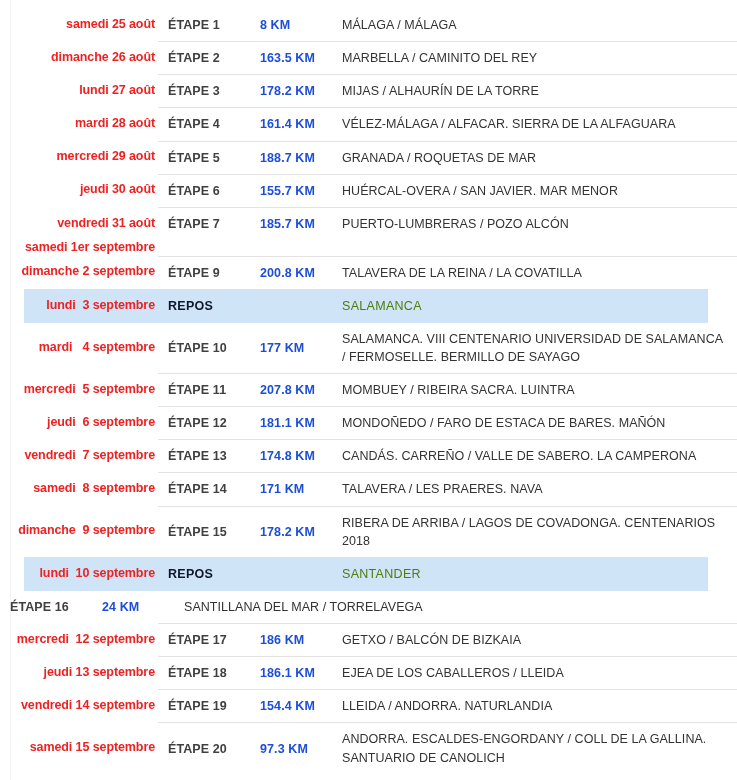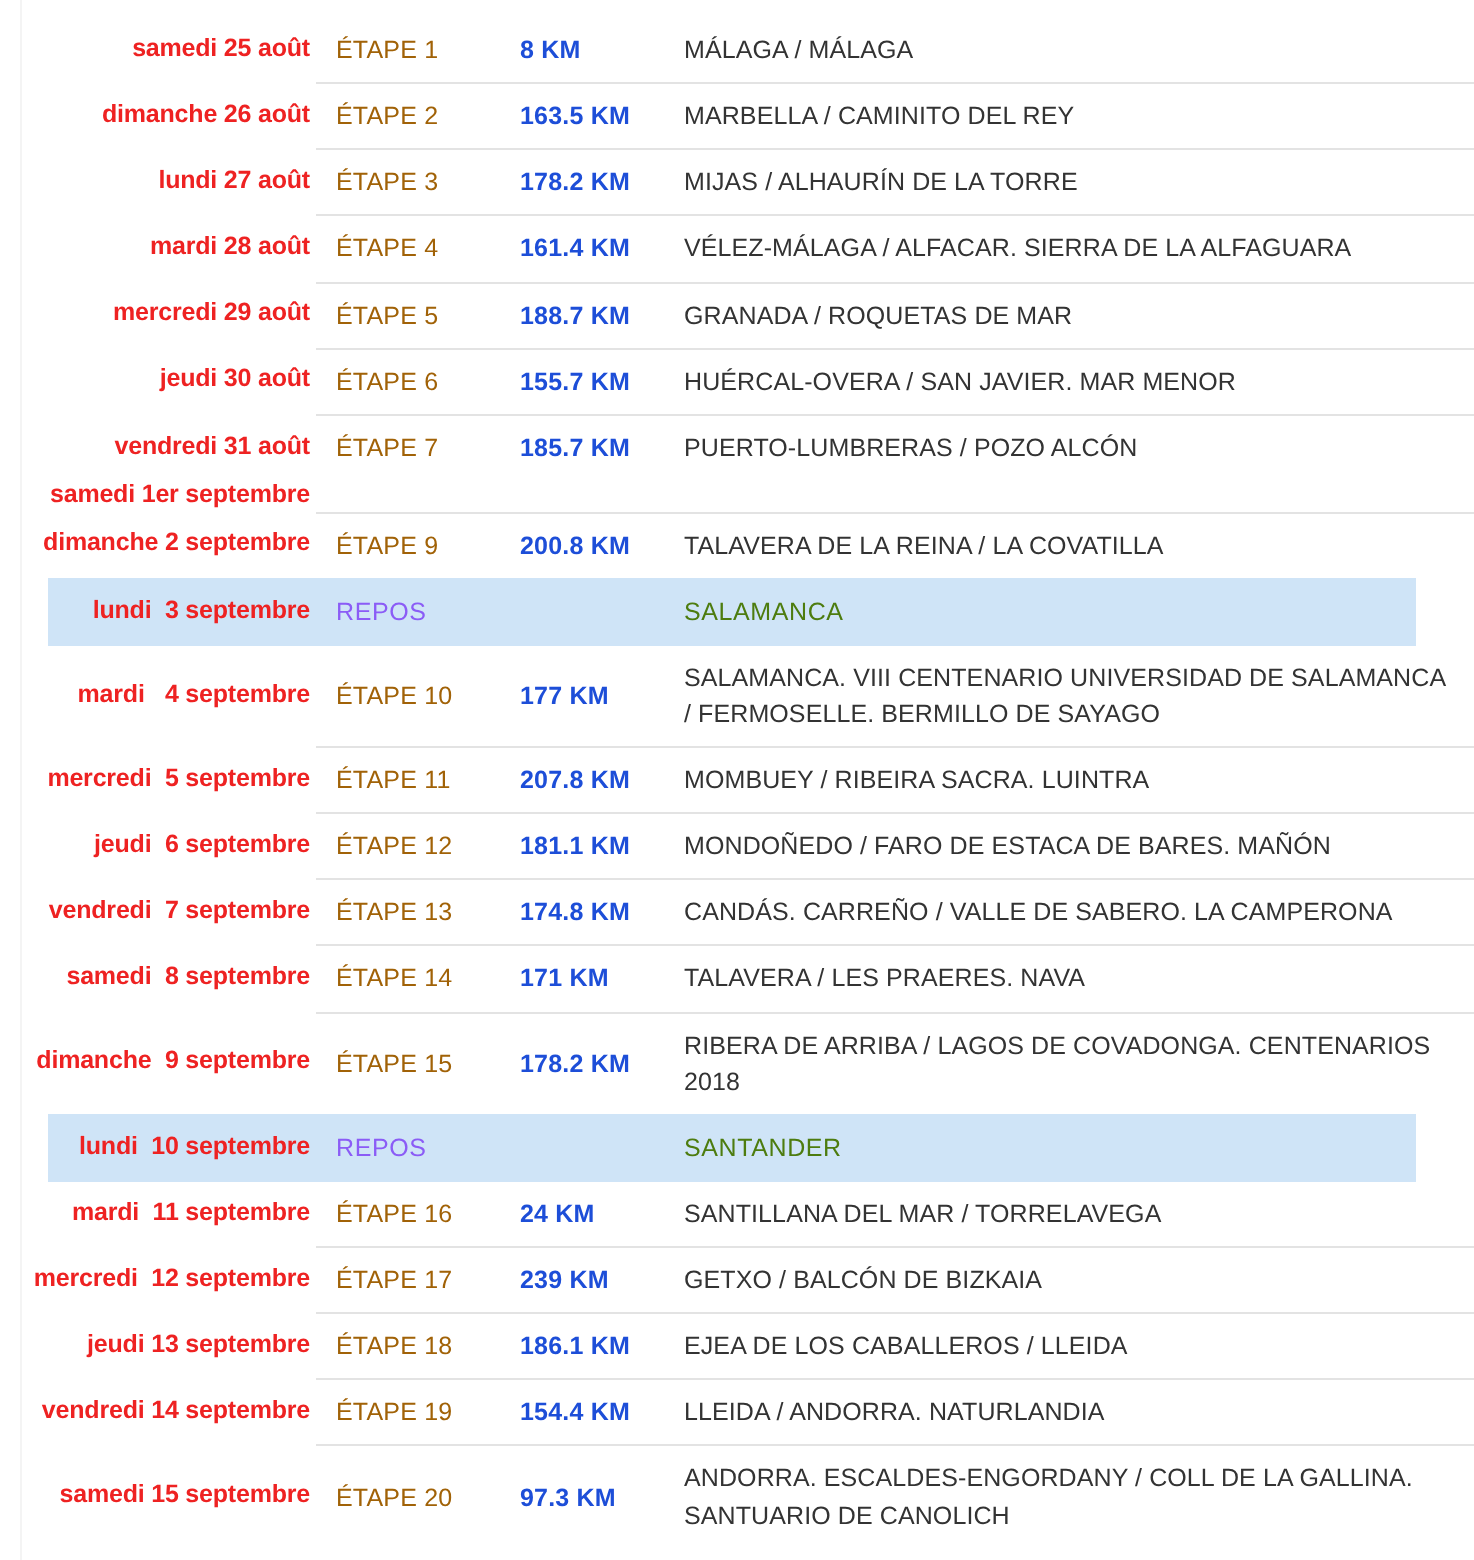--- a/index.html
+++ b/index.html
@@ -83,22 +83,22 @@
     min-height: 17px;
     min-width: 0;
   }
 
   .stage-cell {
     width: 102px;
     flex: 0 0 102px;
     box-sizing: border-box;
     padding-left: 10px;
     font-size: 12.5px;
-    font-weight: 400;
-    color: #a16207;
+    font-weight: 700;
+    color: #404040;
     letter-spacing: 0.1px;
     white-space: nowrap;
   }
 
   .km-cell {
     width: 82px;
     flex: 0 0 82px;
     box-sizing: border-box;
     font-size: 12.5px;
     font-weight: 700;
@@ -127,22 +127,22 @@
     bottom: 0;
     background: #cfe4f7;
     z-index: 0;
   }
   .row.repos .date-cell,
   .row.repos .sep-holder {
     position: relative;
     z-index: 1;
   }
   .row.repos .stage-cell {
-    color: #8b5cf6;
-    font-weight: 400;
+    color: #0f172a;
+    font-weight: 700;
     letter-spacing: 0.3px;
   }
   .row.repos .loc-cell {
     color: #4d7c0f;
     font-weight: 400;
     letter-spacing: 0.3px;
   }
   .row.repos .body-cells {
     padding-top: 8px;
     padding-bottom: 8px;
@@ -311,35 +311,34 @@
       <div class="date-cell">lundi  10 septembre</div>
       <div class="sep-holder">
         <div class="body-cells">
           <div class="stage-cell">REPOS</div>
           <div class="km-cell"></div>
           <div class="loc-cell">SANTANDER</div>
         </div>
       </div>
     </div>
     <div class="row">
-      <div class="date-cell">mardi  11 septembre</div>
       <div class="sep-holder">
         <div class="body-cells">
           <div class="stage-cell">ÉTAPE 16</div>
           <div class="km-cell">24 KM</div>
           <div class="loc-cell">SANTILLANA DEL MAR / TORRELAVEGA</div>
         </div>
       </div>
     </div>
     <div class="row">
       <div class="date-cell">mercredi  12 septembre</div>
       <div class="sep-holder">
         <div class="body-cells">
           <div class="stage-cell">ÉTAPE 17</div>
-          <div class="km-cell">239 KM</div>
+          <div class="km-cell">186 KM</div>
           <div class="loc-cell">GETXO / BALCÓN DE BIZKAIA</div>
         </div>
       </div>
     </div>
     <div class="row">
       <div class="date-cell">jeudi 13 septembre</div>
       <div class="sep-holder">
         <div class="body-cells">
           <div class="stage-cell">ÉTAPE 18</div>
           <div class="km-cell">186.1 KM</div>

